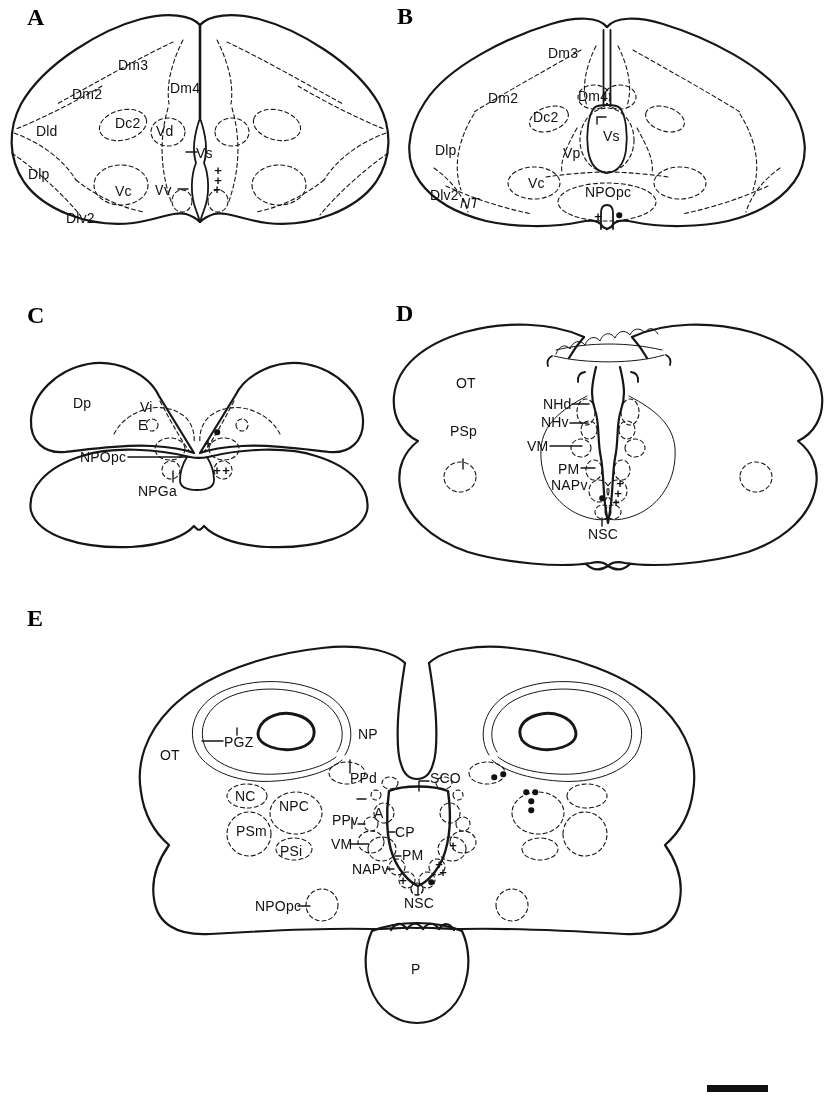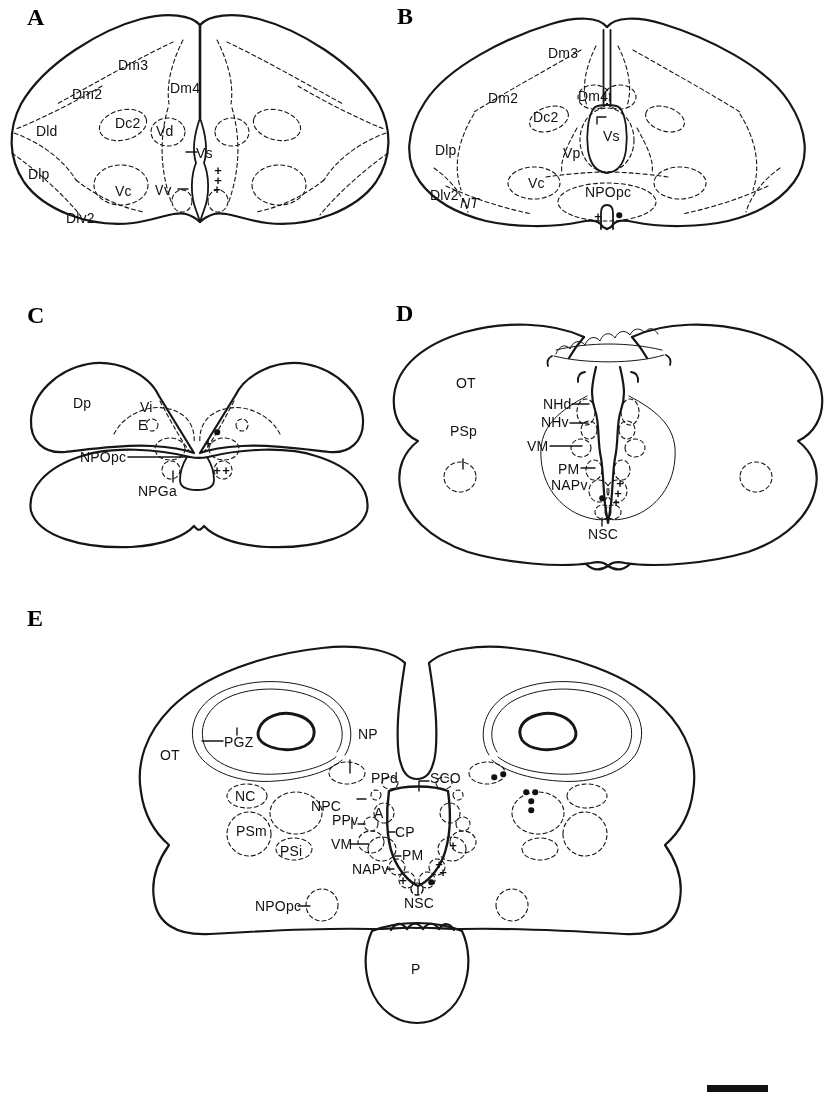--- a/index.html
+++ b/index.html
@@ -207,25 +207,25 @@
       <span class="rlabel" style="left: 558px; top: 462px;">PM</span>
       <span class="rlabel" style="left: 551px; top: 478px;">NAPv</span>
       <span class="rlabel" style="left: 588px; top: 527px;">NSC</span>
       <span class="sym plus" style="left: 620px; top: 483px;">+</span>
       <span class="sym plus" style="left: 618px; top: 493px;">+</span>
       <span class="sym plus" style="left: 616px; top: 502px;">+</span>
       <span class="sym dot" style="left: 602px; top: 498px;"></span>
       <span class="rlabel" style="left: 160px; top: 748px;">OT</span>
       <span class="rlabel" style="left: 224px; top: 735px;">PGZ</span>
       <span class="rlabel" style="left: 343px; top: 727px; margin-left: 15px;">NP</span>
-      <span class="rlabel" style="left: 371px; top: 771px;">PPd</span>
+      <span class="rlabel" style="left: 350px; top: 771px;">PPd</span>
       <span class="rlabel" style="left: 430px; top: 771px;">SCO</span>
       <span class="rlabel" style="left: 332px; top: 813px;">PPv</span>
       <span class="rlabel" style="left: 235px; top: 789px;">NC</span>
-      <span class="rlabel" style="left: 279px; top: 799px; margin-left: 32px;">NPC</span>
+      <span class="rlabel" style="left: 279px; top: 799px;">NPC</span>
       <span class="rlabel" style="left: 374px; top: 806px;">A</span>
       <span class="rlabel" style="left: 350px; top: 817px;">I</span>
       <span class="rlabel" style="left: 395px; top: 825px;">CP</span>
       <span class="rlabel" style="left: 236px; top: 824px;">PSm</span>
       <span class="rlabel" style="left: 331px; top: 837px;">VM</span>
       <span class="rlabel" style="left: 280px; top: 844px;">PSi</span>
       <span class="rlabel" style="left: 402px; top: 848px;">PM</span>
       <span class="rlabel" style="left: 352px; top: 862px;">NAPv</span>
       <span class="rlabel" style="left: 255px; top: 899px;">NPOpc</span>
       <span class="rlabel" style="left: 404px; top: 896px;">NSC</span>

